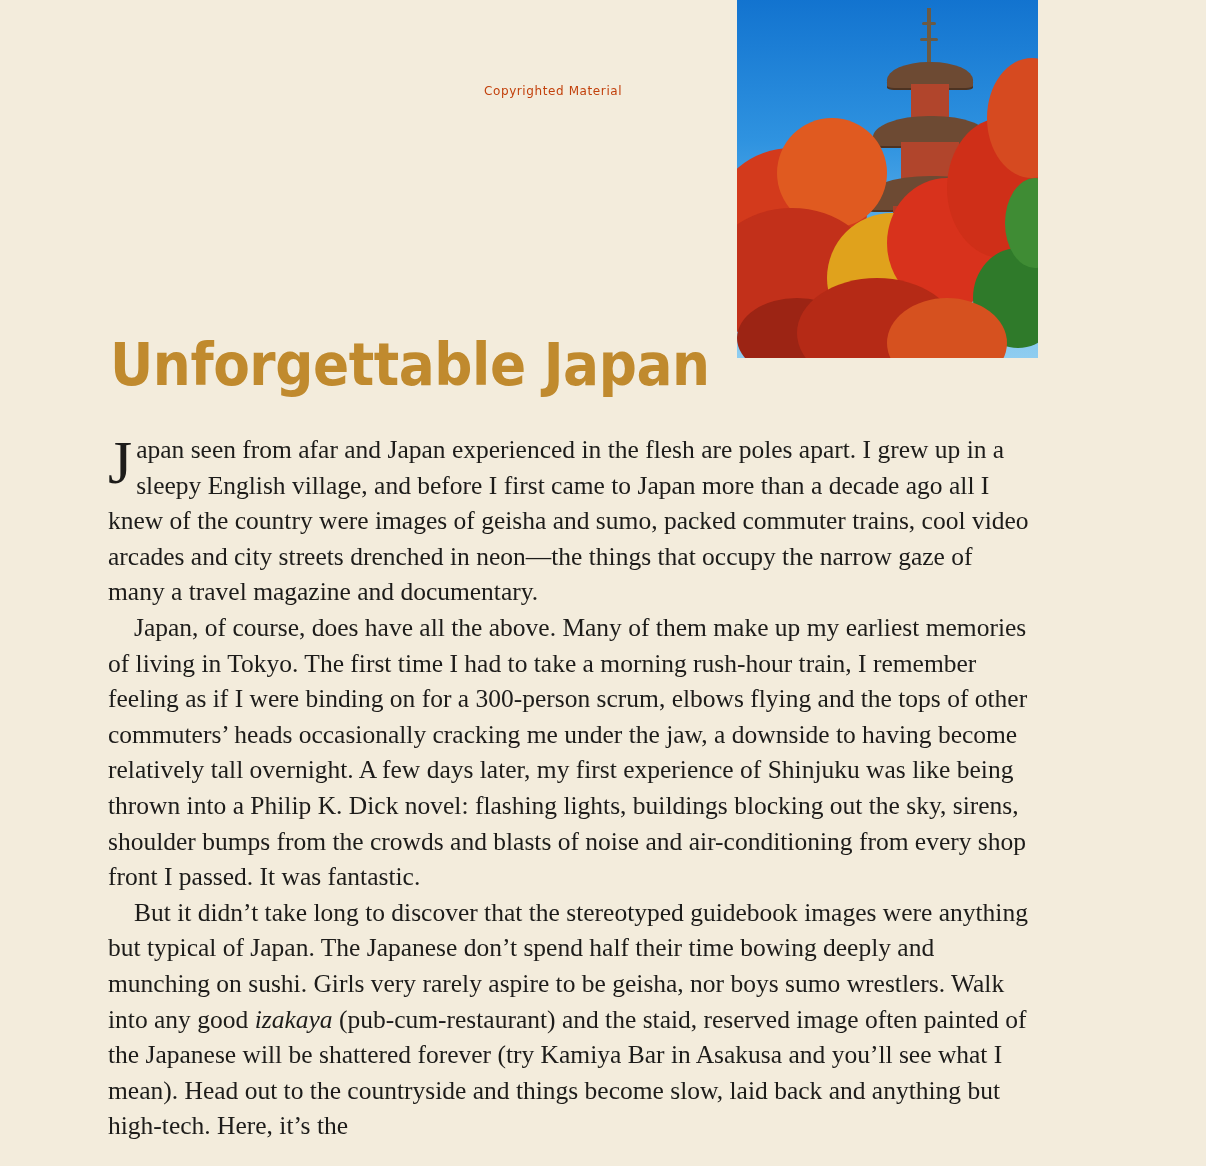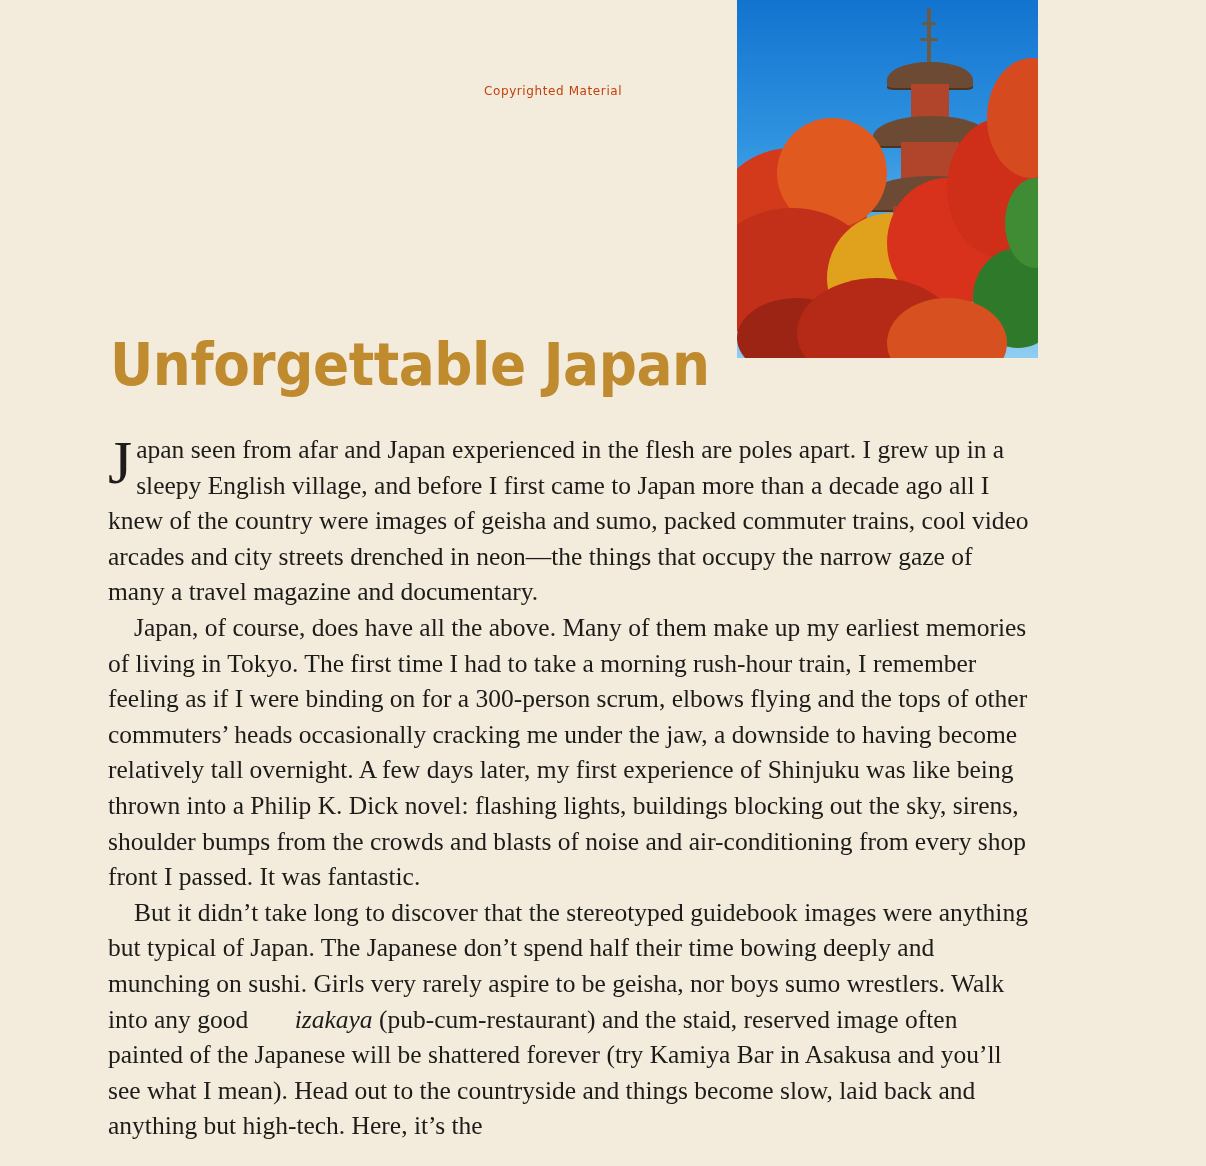--- a/index.html
+++ b/index.html
@@ -141,21 +141,21 @@
     text-indent: 26px;
   }
   .dropcap {
     float: left;
     font-family: "Liberation Serif", serif;
     font-size: 62px;
     line-height: 52px;
     padding: 4px 4px 0 0;
     color: #1d1c1a;
   }
-  em { font-style: italic; margin-left: 40px; }
+  em { font-style: italic; }
 </style>
 </head>
 <body>
 
 <div class="page">
 
   <div class="copyright-note">Copyrighted Material</div>
 
   <div class="photo">
     <div class="sky"></div>

